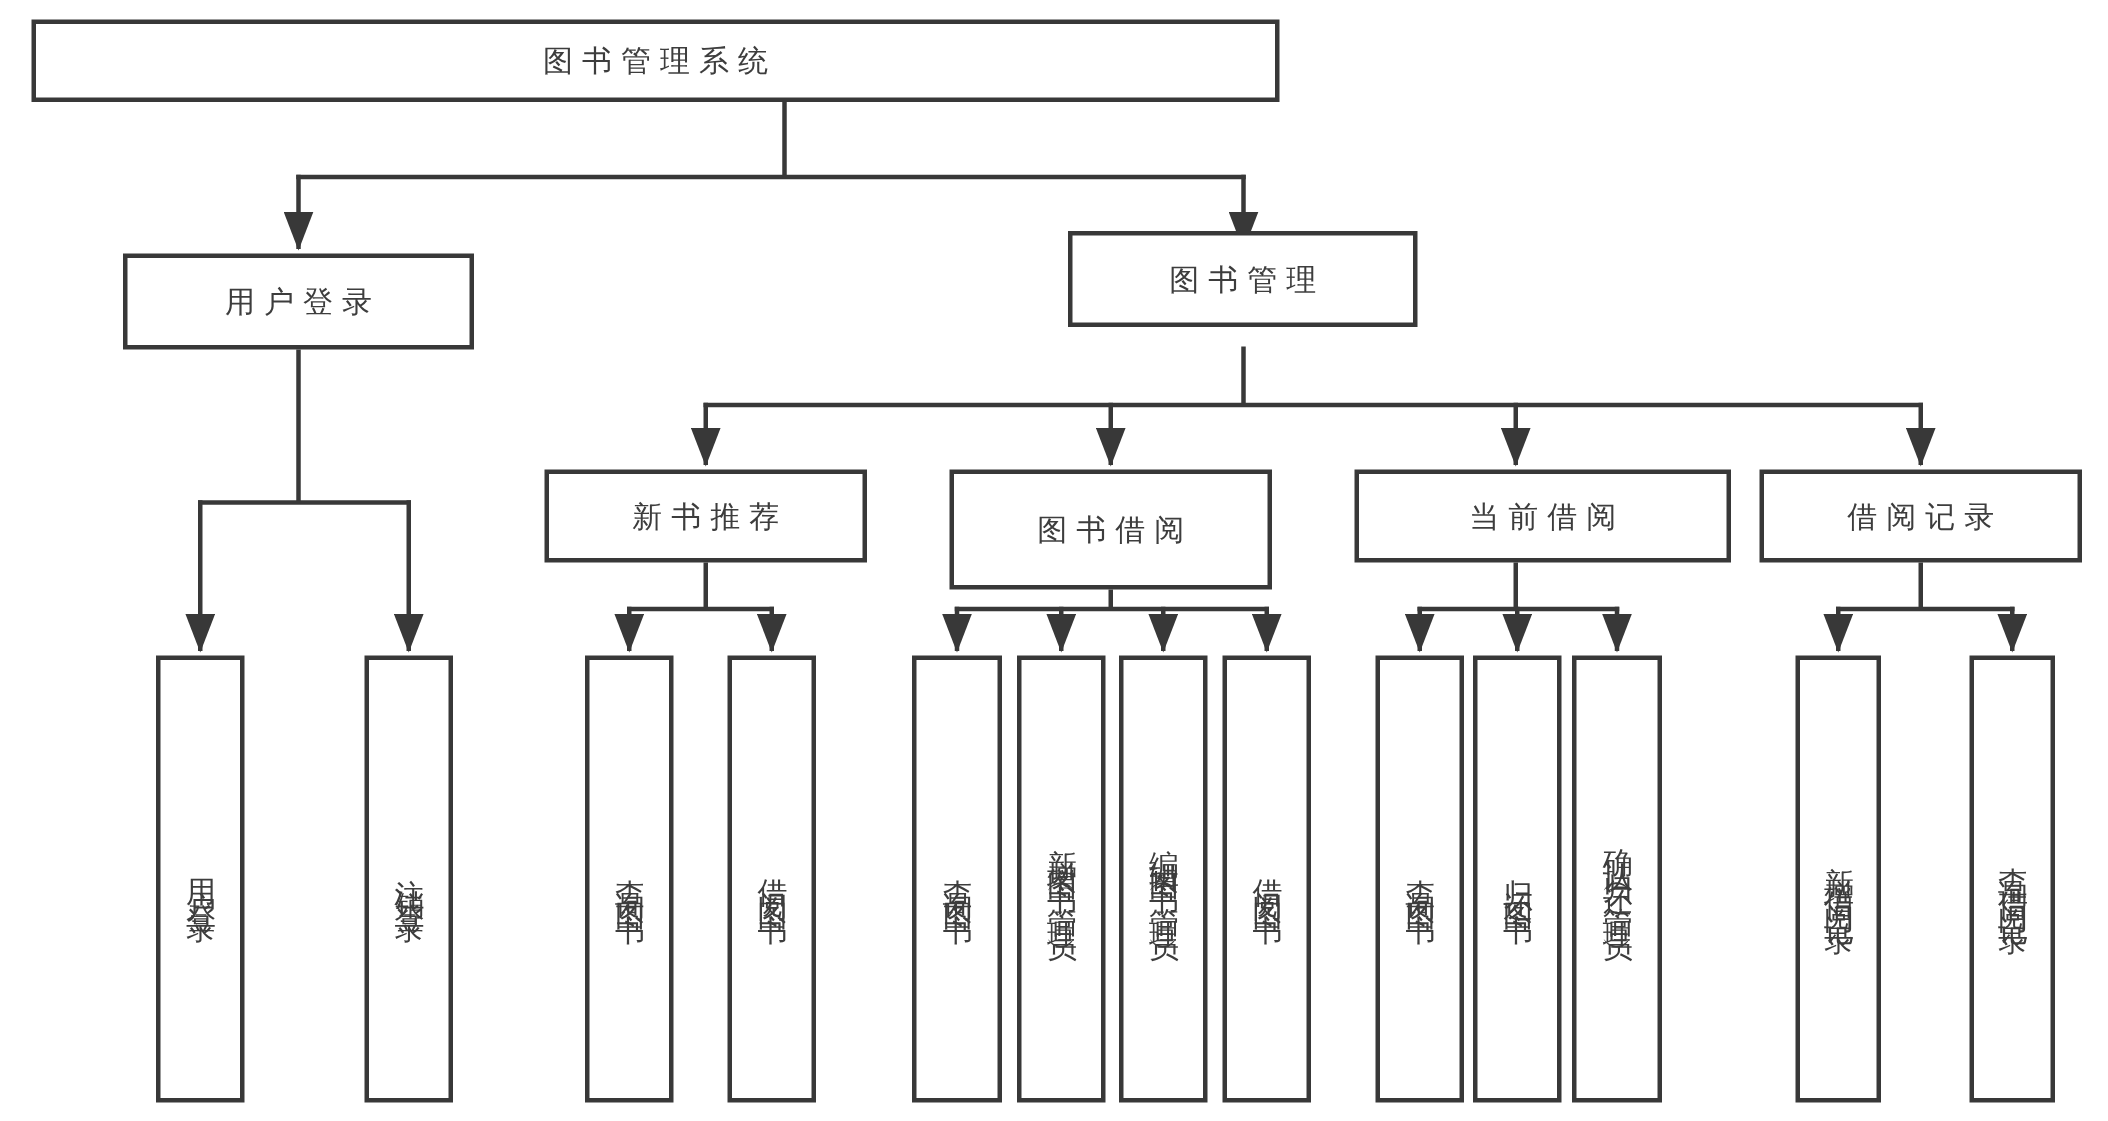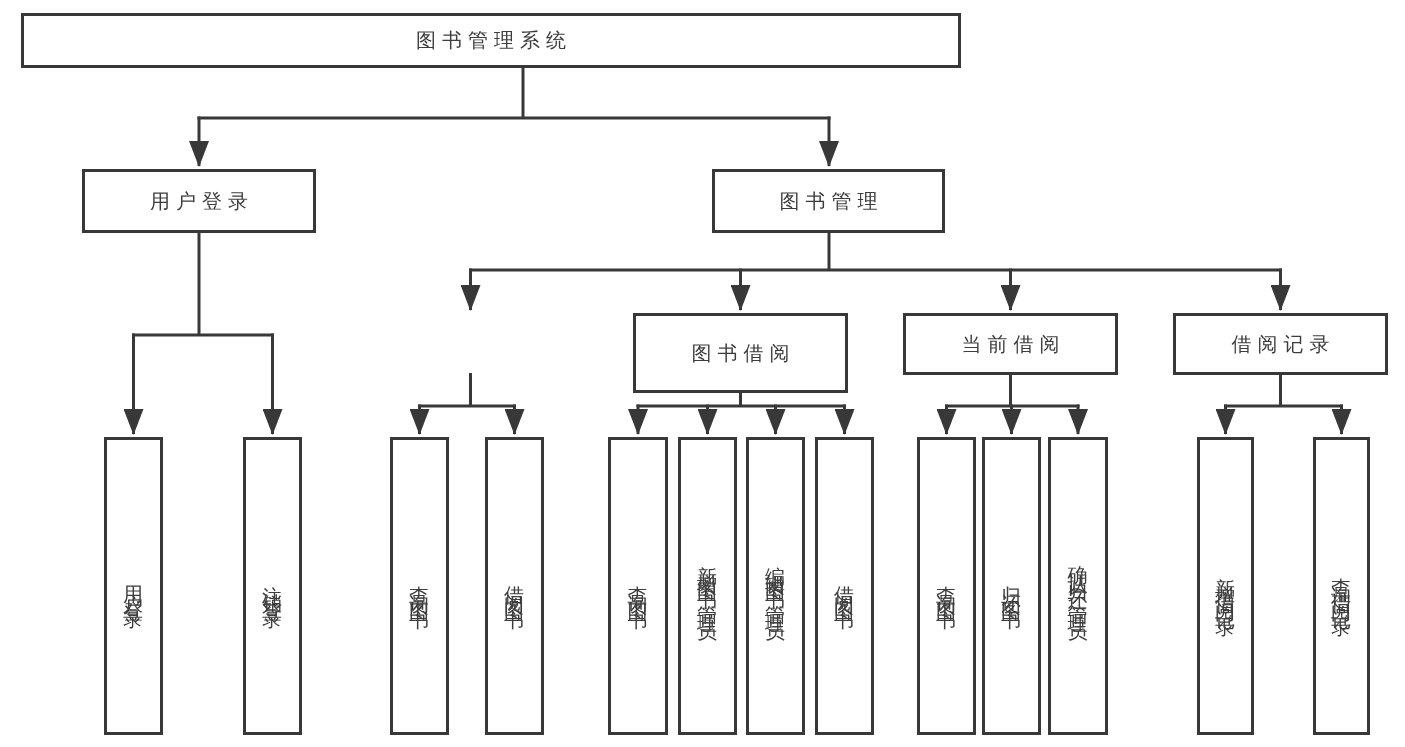--- a/index.html
+++ b/index.html
@@ -114,35 +114,38 @@
 
       <g>
         <line x1="1280.5" y1="373" x2="1280.5" y2="406"></line>
         <line x1="1224" y1="406" x2="1343" y2="406"></line>
         <line x1="1225.5" y1="404.5" x2="1225.5" y2="434" marker-end="url(#ah)"></line>
         <line x1="1341.5" y1="404.5" x2="1341.5" y2="434" marker-end="url(#ah)"></line>
       </g>
     </g>
   </svg>
 
-  <div class="node" style="left:21px; top:13px; width:940px; height:55px;">
+  <div class="node" style="left:21px; top:13px; width:832px; height:55px;">
     <span class="h-label">图书管理系统</span>
   </div>
 
   <div class="node" style="left:82px; top:169px; width:234px; height:64px;">
     <span class="h-label">用户登录</span>
   </div>
-  <div class="node" style="left:712px; top:169px; width:233px; height:64px;">
+  <div class="node" style="left:712px; top:154px; width:233px; height:64px;">
     <span class="h-label">图书管理</span>
   </div>
 
+  <div class="node" style="left:363px; top:313px; width:215px; height:62px;">
+    <span class="h-label">新书推荐</span>
+  </div>
   <div class="node" style="left:633px; top:313px; width:215px; height:80px;">
     <span class="h-label">图书借阅</span>
   </div>
-  <div class="node" style="left:903px; top:313px; width:215px; height:62px;align-items:center;">
+  <div class="node" style="left:903px; top:313px; width:251px; height:62px;align-items:center;">
     <span class="h-label">当前借阅</span>
   </div>
   <div class="node" style="left:1173px; top:313px; width:215px; height:62px;">
     <span class="h-label">借阅记录</span>
   </div>
 
   <div class="node" style="left:104px; top:437px; width:59px; height:298px;">
     <span class="v-label">用户登录</span>
   </div>
   <div class="node" style="left:243px; top:437px; width:59px; height:298px;">

